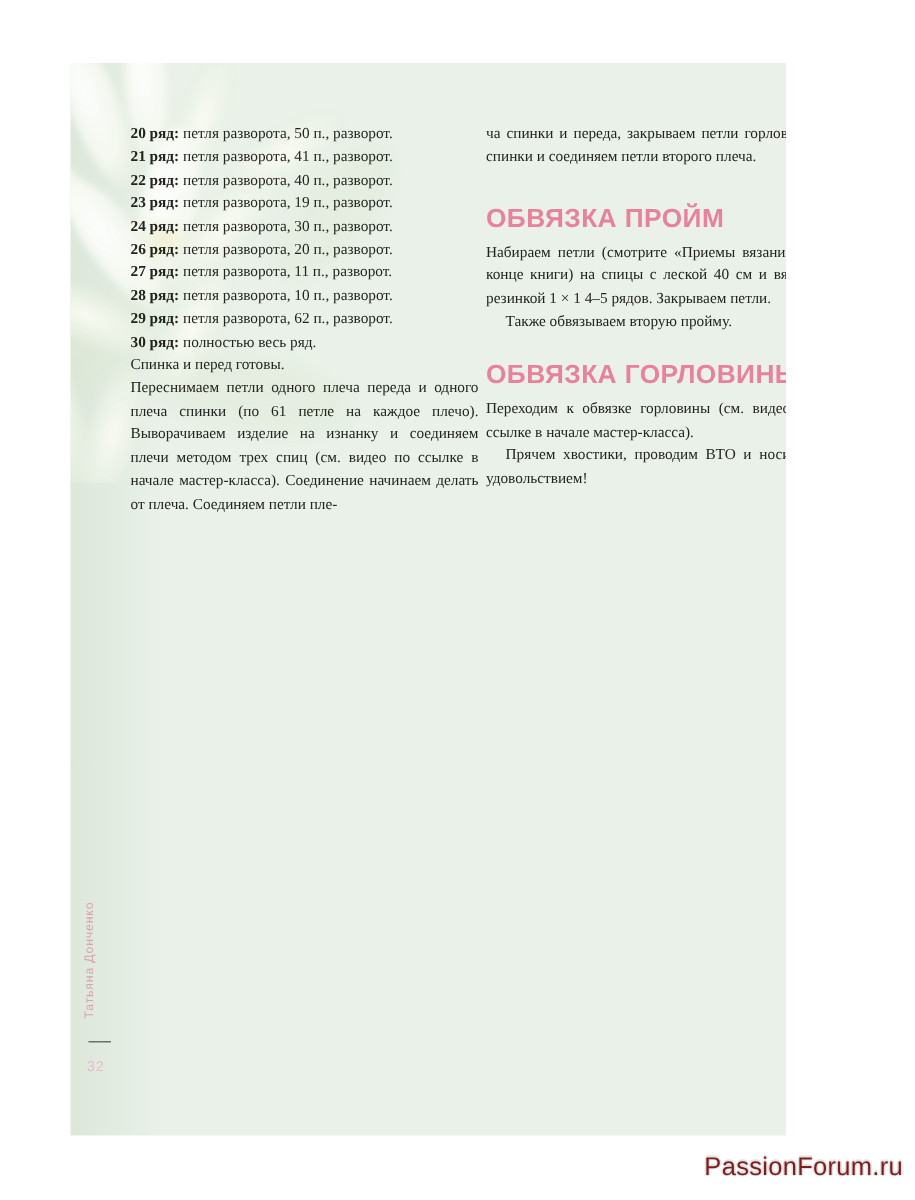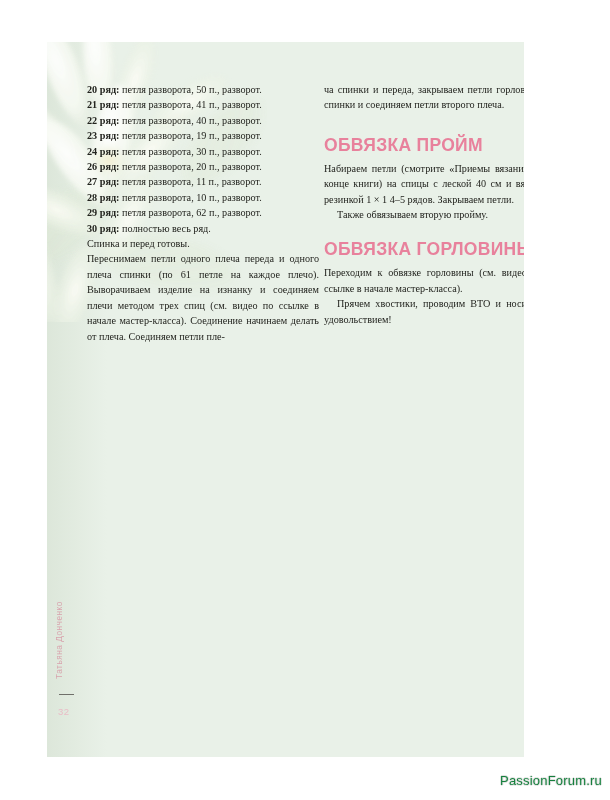--- a/index.html
+++ b/index.html
@@ -132,23 +132,23 @@
     color: #e9bcc6;
     font-family: "Liberation Sans", "DejaVu Sans", sans-serif;
   }
 
   
   #site-watermark {
     position: absolute;
     right: 8px;
     bottom: 12px;
     font-family: "Liberation Sans", "DejaVu Sans", sans-serif;
-    font-size: 13px;
+    font-size: 17px;
     letter-spacing: 0.2px;
-    color: #15803d;
+    color: #7f1d1d;
     text-shadow:
       0 1px 0 #e2e2e2,
       1px 0 0 #e2e2e2,
       0 -1px 0 #e2e2e2,
       -1px 0 0 #e2e2e2;
     text-align: center;
   }
 </style>
 </head>
 <body>

